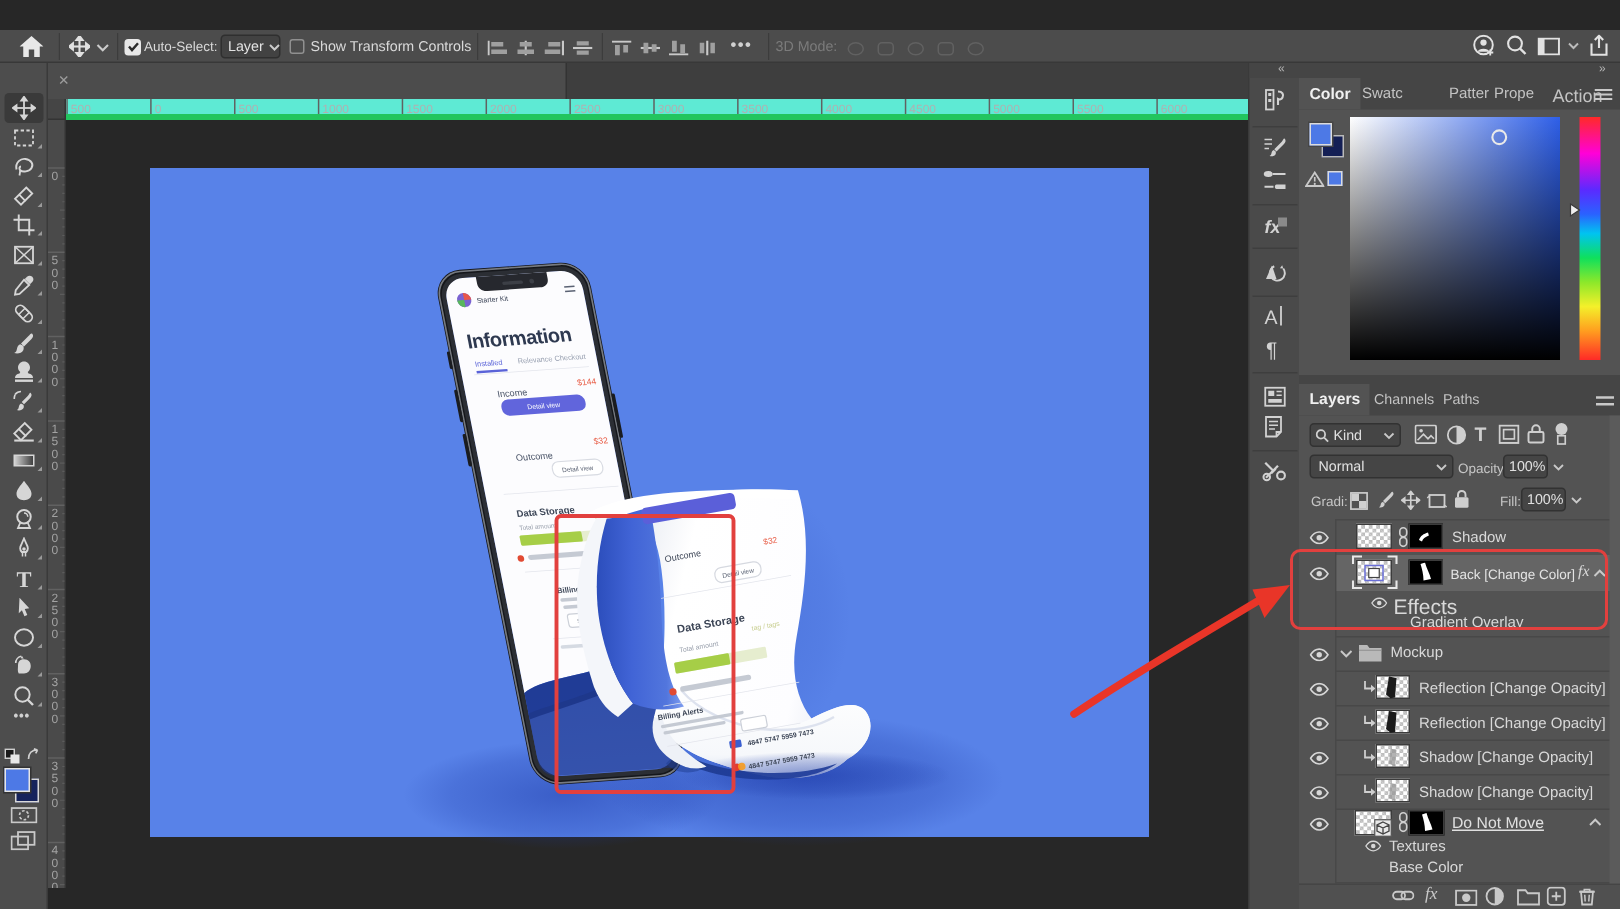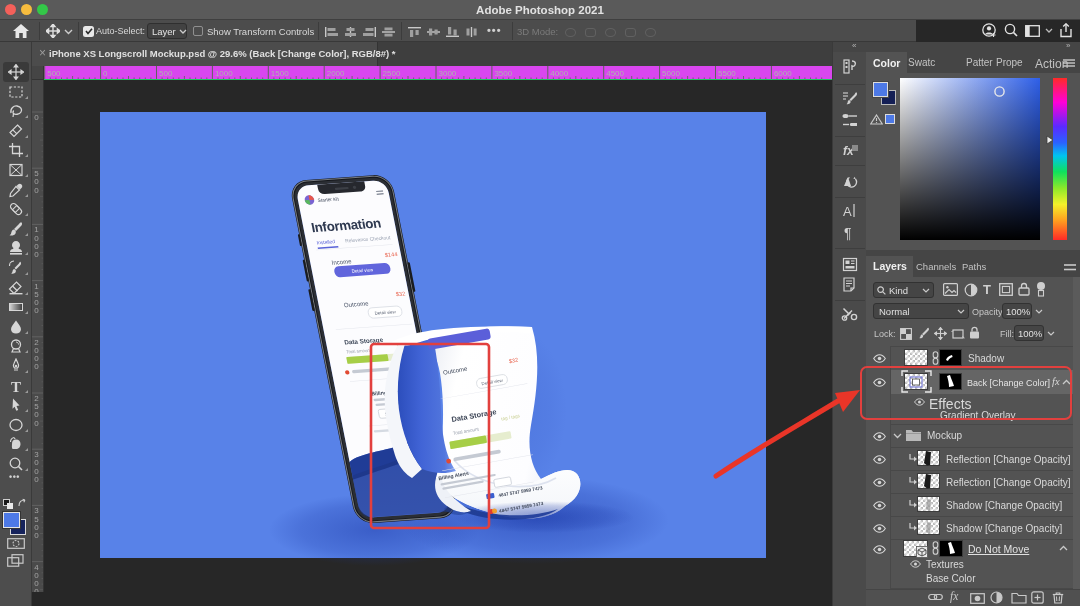--- a/index.html
+++ b/index.html
@@ -3,28 +3,22 @@
 html,body{margin:0;padding:0;width:1080px;height:606px;overflow:hidden;background:#272727;
 font-family:"Liberation Sans",sans-serif;-webkit-font-smoothing:antialiased;}
 *{box-sizing:border-box;}
 .abs{position:absolute;}
 #app{position:relative;width:1080px;height:606px;}
 .sep{width:1px;background:#5f5f5f;border-left:1px solid #3c3c3c;}
 svg{display:block;}
 </style></head><body>
 <div id="app">
 
-<div class="abs" style="left:0;top:0;width:1080px;height:20px;background:#5a5a5a;border-bottom:1px solid #3f3f3f;">
- <div class="abs" style="left:5px;top:4px;width:11px;height:11px;border-radius:50%;background:#f4605a;"></div>
- <div class="abs" style="left:21px;top:4px;width:11px;height:11px;border-radius:50%;background:#f6bc3e;"></div>
- <div class="abs" style="left:37px;top:4px;width:11px;height:11px;border-radius:50%;background:#33c748;"></div>
- <div class="abs" style="left:0;top:0;width:100%;text-align:center;color:#e2e2e2;font-size:11.5px;line-height:20px;font-weight:bold;">Adobe Photoshop 2021</div>
-</div>
-
-<div class="abs" style="left:0;top:20px;width:916px;height:22px;background:#4c4c4c;border-bottom:1px solid #383838;">
+
+<div class="abs" style="left:0;top:20px;width:1080px;height:22px;background:#4c4c4c;border-bottom:1px solid #383838;">
  <svg class="abs" style="left:13px;top:4px;" width="16" height="14" viewBox="0 0 16 14">
    <path d="M8 0 L16 7 L13.5 7 L13.5 14 L9.8 14 L9.8 9 L6.2 9 L6.2 14 L2.5 14 L2.5 7 L0 7 Z" fill="#e8e8e8"></path>
  </svg>
  <div class="abs sep" style="left:39px;top:2px;height:18px;"></div>
  <svg class="abs" style="left:46px;top:4px;" width="14" height="14" viewBox="0 0 14 14">
   <g stroke="#e0e0e0" stroke-width="1.4" fill="#e0e0e0">
    <line x1="7" y1="1" x2="7" y2="13"></line>
           <line x1="1" y1="7" x2="13" y2="7"></line>
    <path d="M7 0 L9 2.6 L5 2.6 Z"></path>
           <path d="M7 14 L9 11.4 L5 11.4 Z"></path>
@@ -134,27 +128,26 @@
  <svg class="abs" style="left:1059px;top:3px;" width="14" height="15" viewBox="0 0 14 15">
   <path d="M2 6 v7.5 h10 V6" fill="none" stroke="#e2e2e2" stroke-width="1.4"></path>
   <line x1="7" y1="1" x2="7" y2="9" stroke="#e2e2e2" stroke-width="1.4"></line>
   <path d="M4.2 3.6 L7 0.8 L9.8 3.6" fill="none" stroke="#e2e2e2" stroke-width="1.4"></path>
  </svg>
 </div>
 
 <div class="abs" style="left:32px;top:42px;width:800px;height:24px;background:#3e3e3e;">
  <div class="abs" style="left:0;top:0;width:346px;height:24px;background:#4c4c4c;border-right:1px solid #333;">
   <span style="color:#9c9c9c;font-size:12px;position:absolute;left:7px;top:4px;">×</span>
-  <span style="color:#e0e0e0;font-size:9.5px;font-weight:bold;position:absolute;left:17px;top:6px;white-space:nowrap;">iPhone XS Longscroll Mockup.psd @ 29.6% (Back [Change Color], RGB/8#) *</span>
  </div>
 </div>
 <div class="abs" style="left:0;top:42px;width:32px;height:24px;background:#424242;color:#c5c5c5;font-size:8px;">
       <span style="position:absolute;left:5px;top:2px;">»</span>
     </div>
-<div class="abs" style="left:32px;top:66px;width:800px;height:14px;background:#d946ef;border-bottom:1px solid #22c55e;overflow:hidden;">
+<div class="abs" style="left:32px;top:66px;width:800px;height:14px;background:#5eead4;border-bottom:4px solid #22c55e;overflow:hidden;">
       <svg class="abs" style="left:0;top:0;" width="800" height="14" viewBox="0 0 800 14">
         <line x1="12.7" y1="0" x2="12.7" y2="14" stroke="#616161" stroke-width="1"></line>
         <line x1="18.3" y1="11.5" x2="18.3" y2="14" stroke="#5c5c5c" stroke-width="0.8"></line>
         <line x1="23.9" y1="11.5" x2="23.9" y2="14" stroke="#5c5c5c" stroke-width="0.8"></line>
         <line x1="29.5" y1="11.5" x2="29.5" y2="14" stroke="#5c5c5c" stroke-width="0.8"></line>
         <line x1="35.1" y1="11.5" x2="35.1" y2="14" stroke="#5c5c5c" stroke-width="0.8"></line>
         <line x1="40.6" y1="10" x2="40.6" y2="14" stroke="#5c5c5c" stroke-width="0.8"></line>
         <line x1="46.2" y1="11.5" x2="46.2" y2="14" stroke="#5c5c5c" stroke-width="0.8"></line>
         <line x1="51.8" y1="11.5" x2="51.8" y2="14" stroke="#5c5c5c" stroke-width="0.8"></line>
         <line x1="57.4" y1="11.5" x2="57.4" y2="14" stroke="#5c5c5c" stroke-width="0.8"></line>
@@ -899,21 +892,21 @@
       <div class="abs" style="left:13px;top:264px;color:#e0e0e0;font-size:9.5px;">Normal</div>
       <svg class="abs" style="left:91px;top:267px;" width="8" height="6" viewBox="0 0 8 6">
         <path d="M1 1 L4 4 L7 1" stroke="#c9c9c9" stroke-width="1.2" fill="none"></path>
       </svg>
       <div class="abs" style="left:106px;top:264.5px;color:#c6c6c6;font-size:9px;">Opacity:</div>
       <div class="abs" style="left:136px;top:261px;width:30px;height:16px;background:#454545;border:1px solid #323232;border-radius:3px;"></div>
       <div class="abs" style="left:140px;top:264px;color:#e0e0e0;font-size:9.5px;">100%</div>
       <svg class="abs" style="left:169px;top:267px;" width="8" height="6" viewBox="0 0 8 6">
         <path d="M1 1 L4 4 L7 1" stroke="#c9c9c9" stroke-width="1.2" fill="none"></path>
       </svg>
-      <div class="abs" style="left:8px;top:286.5px;color:#c6c6c6;font-size:9px;">Lock:</div>
+      <div class="abs" style="left:8px;top:286.5px;color:#c6c6c6;font-size:9px;">Gradi:</div>
       <svg class="abs" style="left:34px;top:286px;" width="12" height="12" viewBox="0 0 12 12">
         <rect x="0.6" y="0.6" width="10.8" height="10.8" fill="none" stroke="#cfcfcf" stroke-width="1.1"></rect>
         <rect x="1" y="1" width="5" height="5" fill="#cfcfcf"></rect>
         <rect x="6" y="6" width="5" height="5" fill="#cfcfcf"></rect>
       </svg>
       <svg class="abs" style="left:52px;top:285px;" width="12" height="13" viewBox="0 0 12 13">
         <path d="M10.5 1 C11.4 1.9 11 3 10 4 L5.5 8.5 L4 7 L8.5 2.5 C9.3 1.7 9.8 0.3 10.5 1 Z" fill="#cfcfcf"></path>
         <path d="M3.6 7.6 C2.8 8 2.6 8.8 2.4 9.6 C2.2 10.5 1.7 10.9 1.3 11.1 C2.5 11.6 4.3 11.2 4.9 10 C5.3 9.2 4.9 8.2 4.9 8.2 Z" fill="#cfcfcf"></path>
       </svg>
       <svg class="abs" style="left:68px;top:285px;" width="13" height="13" viewBox="0 0 13 13">

